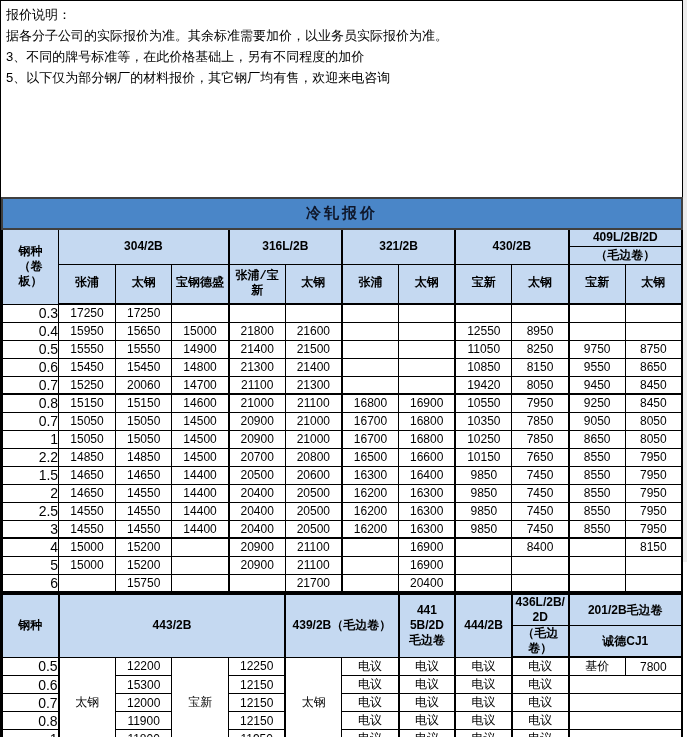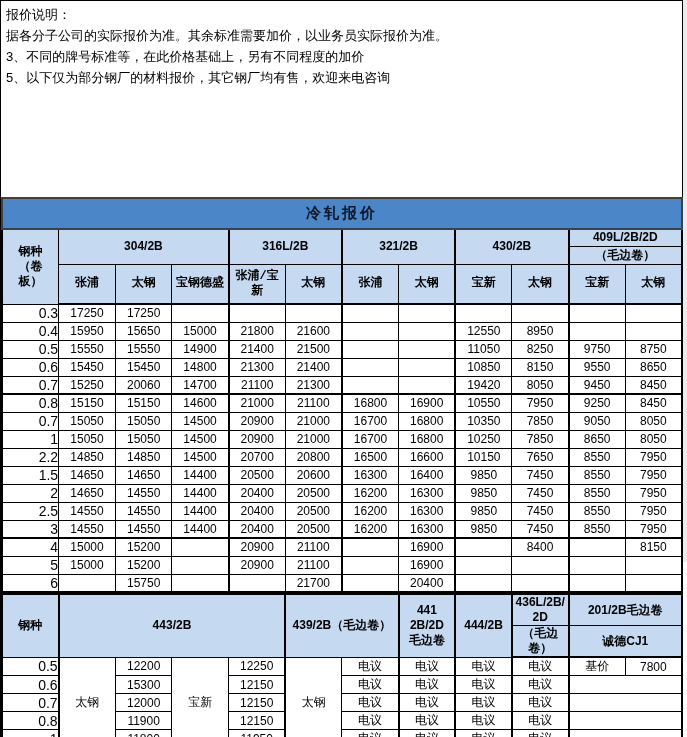--- a/index.html
+++ b/index.html
@@ -305,21 +305,21 @@
         </tbody>
     </table>
 
     <table class="t2" id="t2">
       <tbody id="t2body">
           <tr class="hA">
             <td rowspan="2" class="hd">钢种</td>
             <td colspan="4" rowspan="2" class="hd gb">443/2B</td>
             <td colspan="2" rowspan="2" class="hd gb">439/2B（毛边卷）</td>
             <td colspan="1" rowspan="2" class="hd gb">441
-2B/2D
+5B/2D
 毛边卷</td>
             <td colspan="1" rowspan="2" class="hd gb">444/2B</td>
             <td colspan="1" class="hd gb">436L/2B/2D</td>
             <td colspan="2" class="hd gb">201/2B毛边卷</td>
           </tr>
           <tr class="hB">
             <td colspan="1" class="hd gb">（毛边卷）</td>
             <td colspan="2" class="hd gb">诚德CJ1</td>
           </tr>
           <tr>

